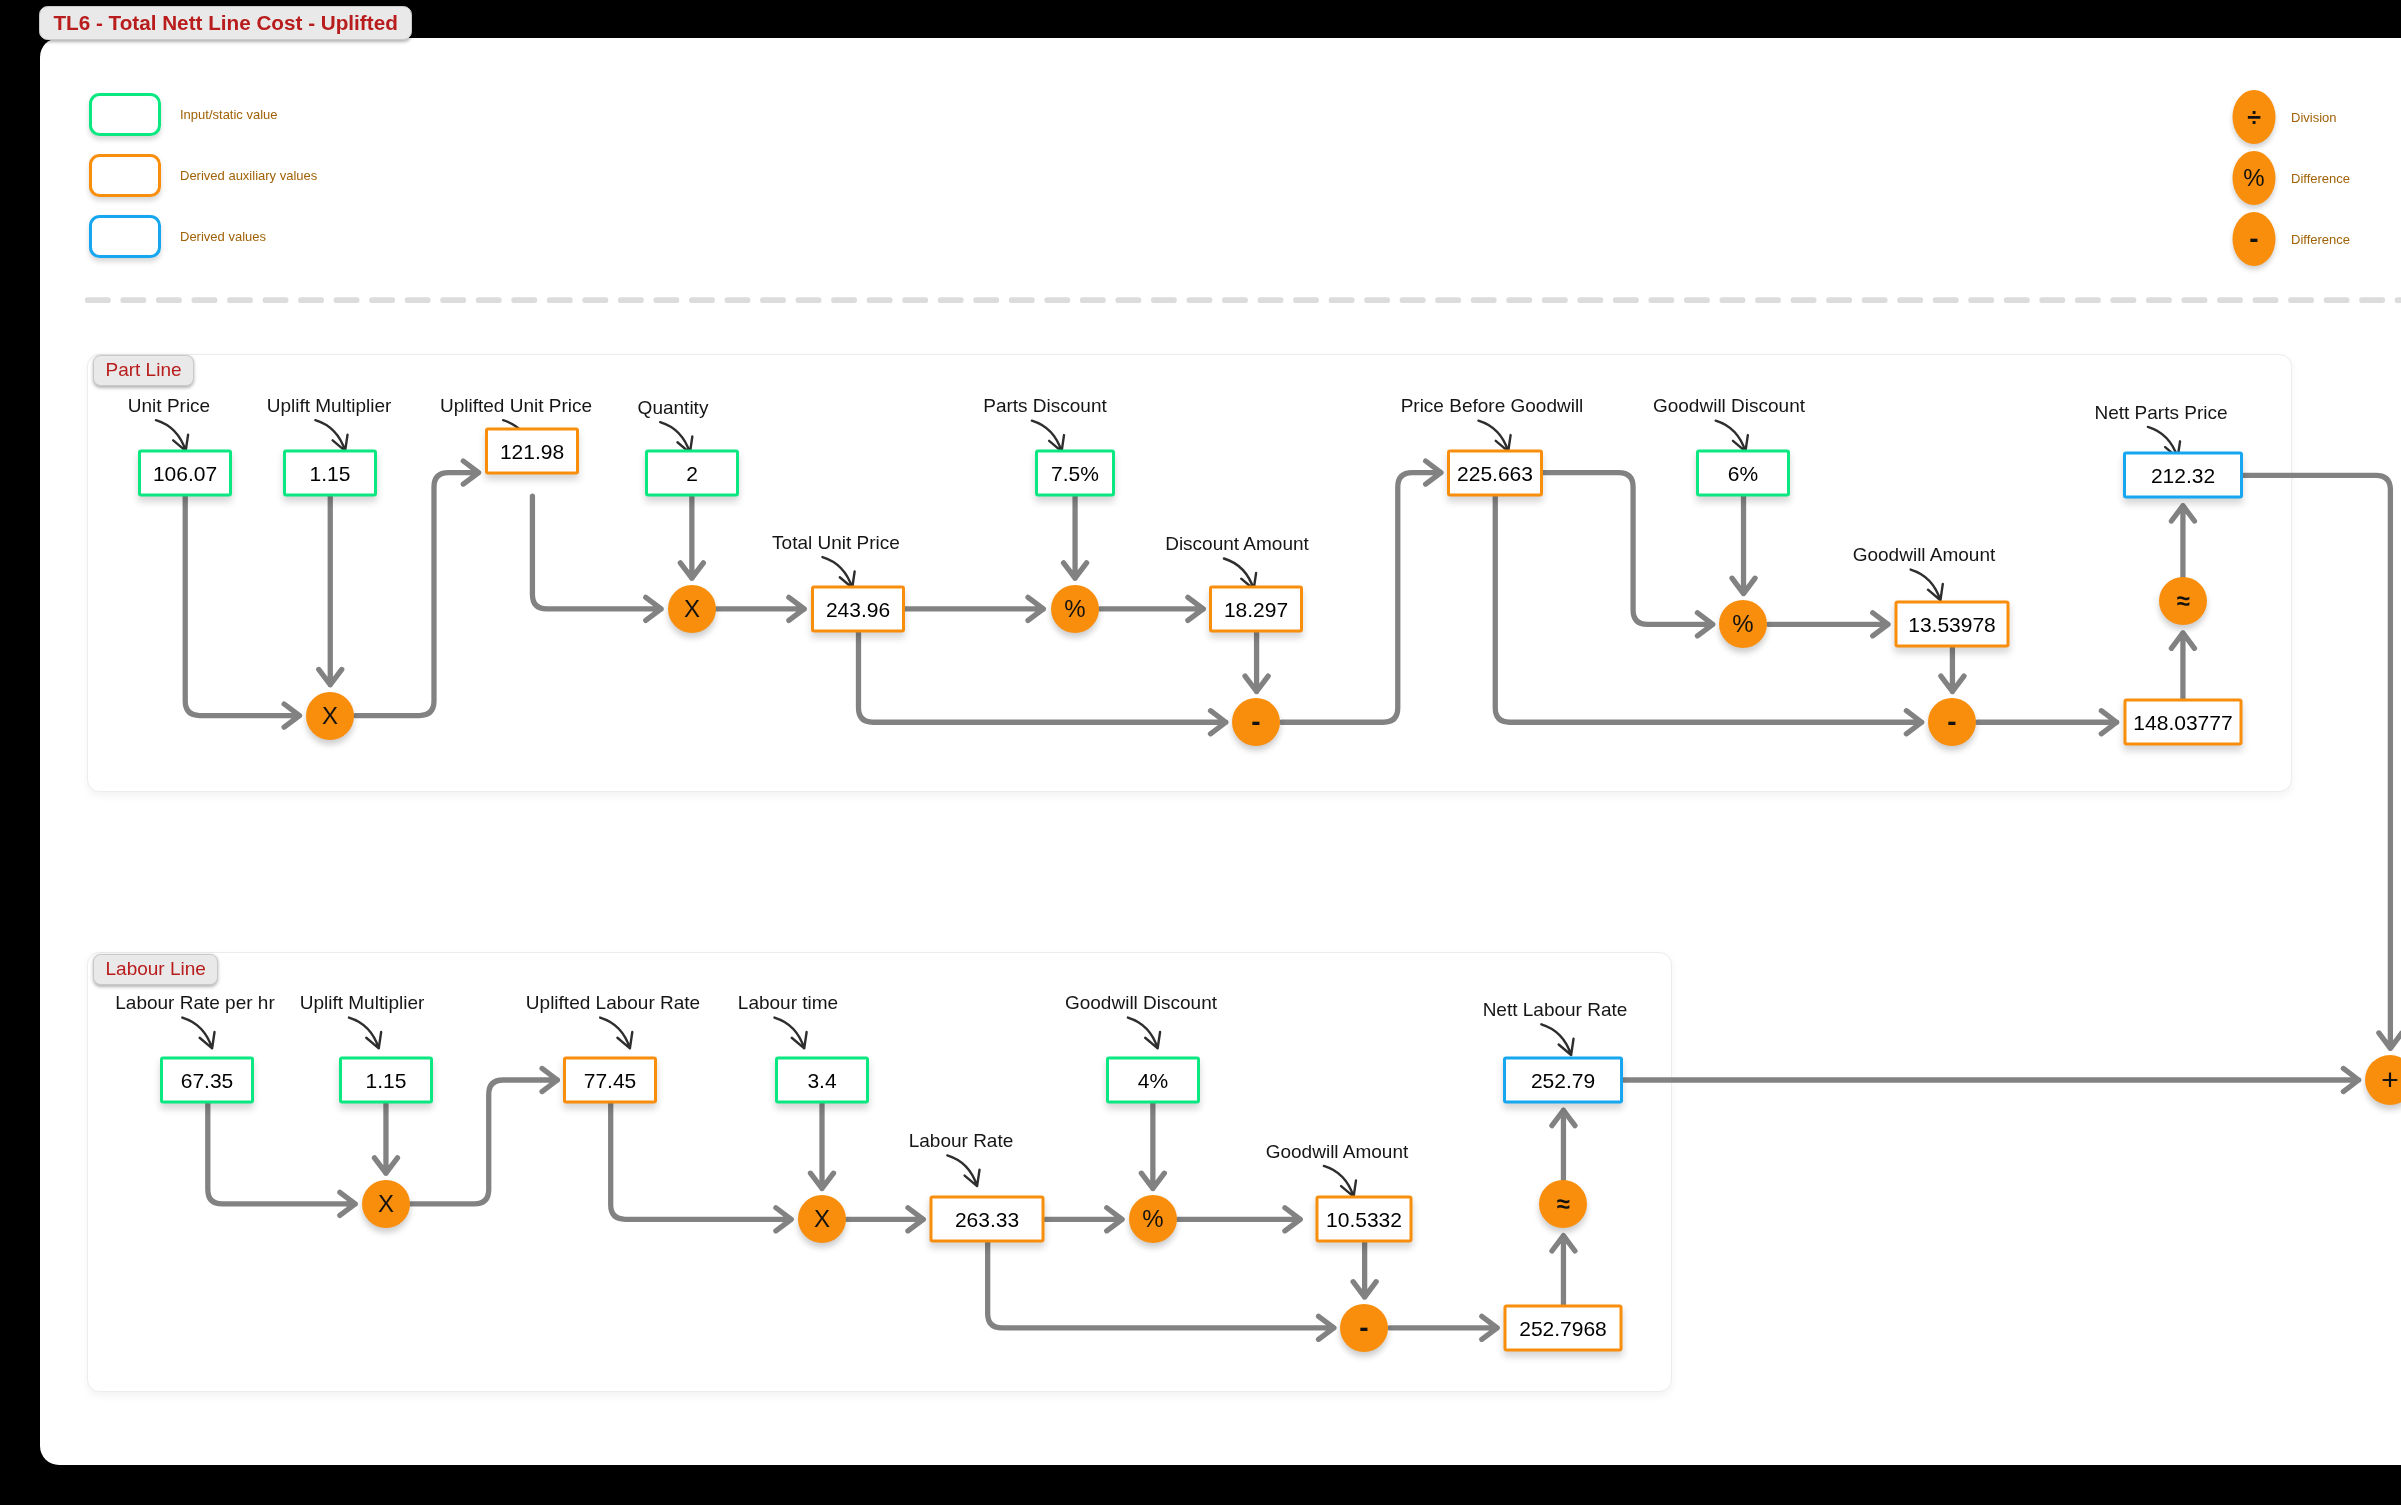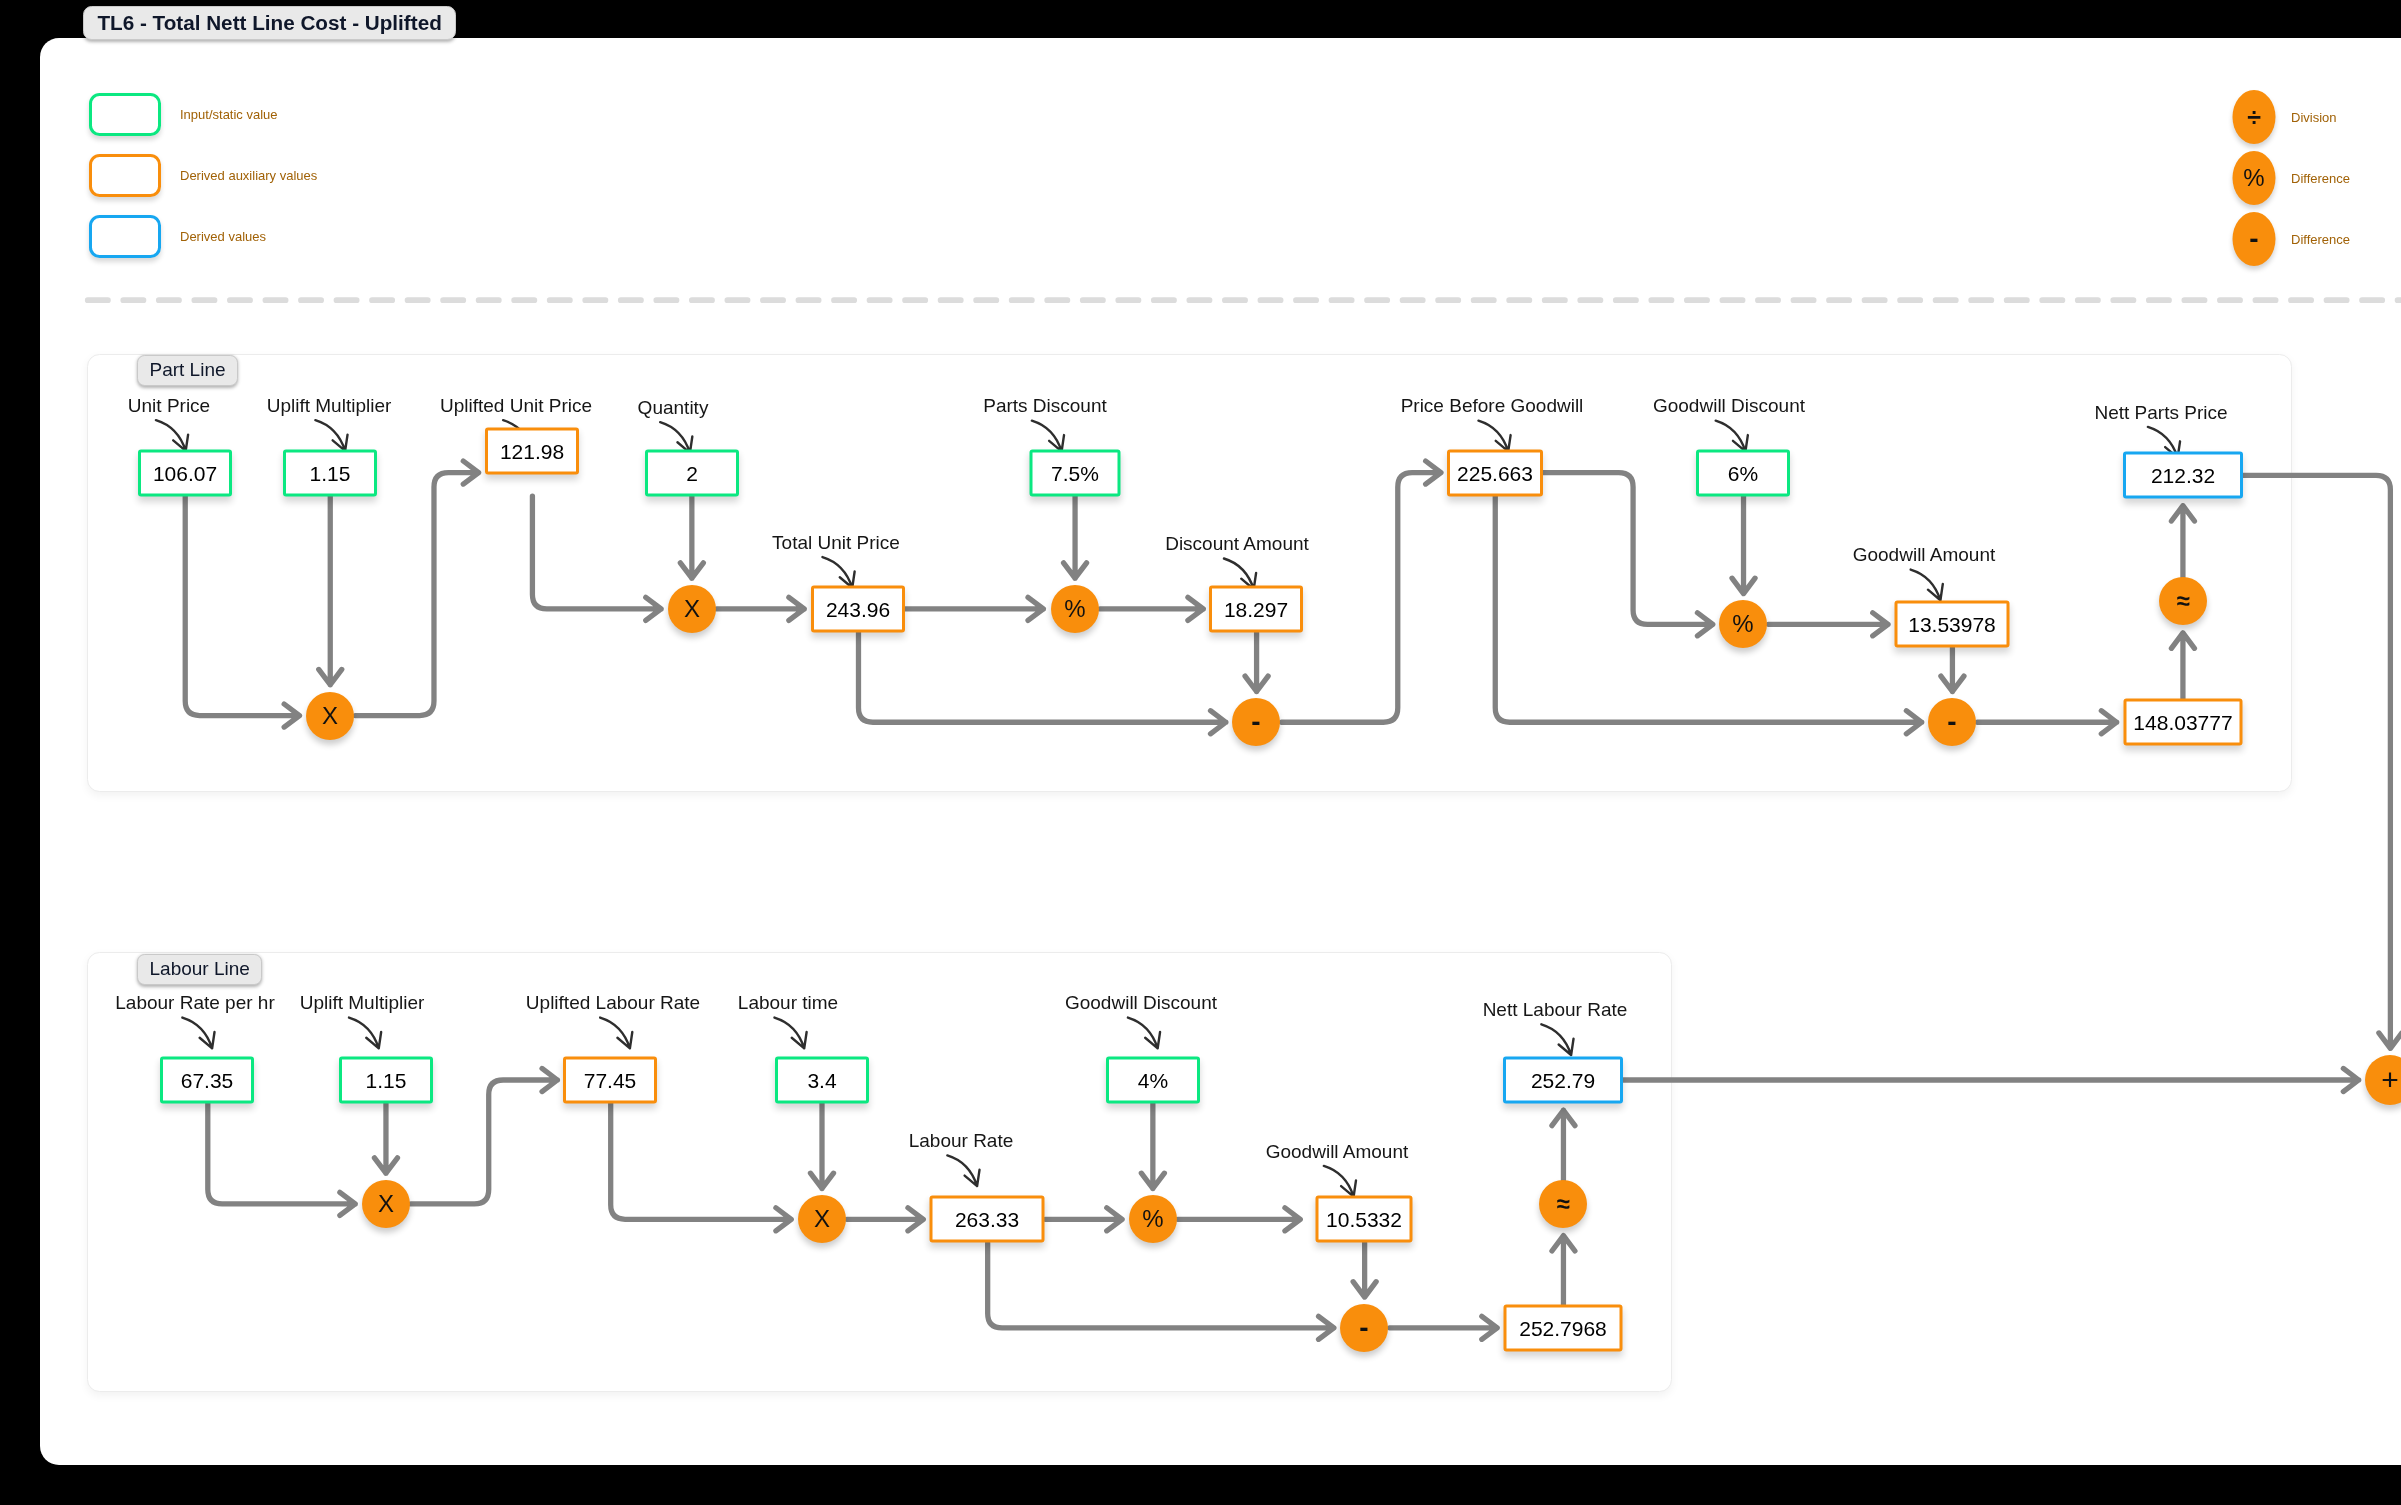--- a/index.html
+++ b/index.html
@@ -4,21 +4,21 @@
 <style>
   html,body{margin:0;padding:0;background:#000;}
   body{position:relative;width:2736px;height:1505px;overflow:hidden;
        font-family:"Liberation Sans",sans-serif;}
   .canvas{position:absolute;left:40px;top:38px;width:2657px;height:1427px;
           background:#fff;border-radius:19px;z-index:0;}
   .section{position:absolute;background:#fff;border:1.4px solid #ececec;
            border-radius:12.5px;box-shadow:0 3.8px 8.6px rgba(0,0,0,.05);z-index:1;}
   svg.wires{position:absolute;left:0;top:0;z-index:2;}
   .pill{position:absolute;background:#e9e9e9;border:1px solid #c9c9c9;border-radius:7.7px;
-        color:#0f172a;white-space:nowrap;z-index:4;box-shadow:0 1.4px 3.4px rgba(0,0,0,.3);margin-left:44px;}
+        color:#b91c1c;white-space:nowrap;z-index:4;box-shadow:0 1.4px 3.4px rgba(0,0,0,.3);}
   .title-pill{left:39px;top:5.8px;font-size:20.7px;font-weight:600;padding:4.3px 13.4px;border-radius:8.6px;}
   .sec-pill{font-size:19px;font-weight:500;padding:3.4px 11.5px;}
   .vbox{position:absolute;transform:translate(-50%,-50%);height:47px;background:#fff;
         border:3.4px solid #000;border-radius:3px;display:flex;align-items:center;justify-content:center;
         font-size:21px;font-weight:500;color:#000;box-sizing:border-box;z-index:3;
         box-shadow:0 4.8px 7.7px rgba(0,0,0,.16);white-space:nowrap;text-align:right;}
   .vbox.input{border-color:#0BE881;}
   .vbox.aux{border-color:#F98E0C;}
   .vbox.derived{border-color:#17A7F1;}
   .op{position:absolute;transform:translate(-50%,-50%);width:48px;height:48px;border-radius:50%;
@@ -142,21 +142,21 @@
 <div class="nlabel" style="left:1729px;top:406px;">Goodwill Discount</div>
 <div class="nlabel" style="left:2161px;top:413px;">Nett Parts Price</div>
 <div class="nlabel" style="left:836px;top:543px;">Total Unit Price</div>
 <div class="nlabel" style="left:1237px;top:544px;">Discount Amount</div>
 <div class="nlabel" style="left:1924px;top:555px;">Goodwill Amount</div>
 
 <div class="vbox input" style="left:185px;top:473px;width:94px;">106.07</div>
 <div class="vbox input" style="left:330px;top:473px;width:94px;">1.15</div>
 <div class="vbox aux" style="left:532px;top:451px;width:94px;">121.98</div>
 <div class="vbox input" style="left:692px;top:473px;width:94px;">2</div>
-<div class="vbox input" style="left:1075px;top:473px;width:91px;">7.5%</div>
+<div class="vbox input" style="left:1075px;top:473px;width:80px;">7.5%</div>
 <div class="vbox aux" style="left:1495px;top:473px;width:96px;">225.663</div>
 <div class="vbox input" style="left:1743px;top:473px;width:94px;">6%</div>
 <div class="vbox derived" style="left:2183px;top:475px;width:120px;">212.32</div>
 <div class="vbox aux" style="left:858px;top:609px;width:94px;">243.96</div>
 <div class="vbox aux" style="left:1256px;top:609px;width:94px;">18.297</div>
 <div class="vbox aux" style="left:1952px;top:624px;width:115px;">13.53978</div>
 <div class="vbox aux" style="left:2183px;top:722px;width:119px;">148.03777</div>
 
 <div class="op" style="left:330px;top:716px;">X</div>
 <div class="op" style="left:692px;top:609px;">X</div>

